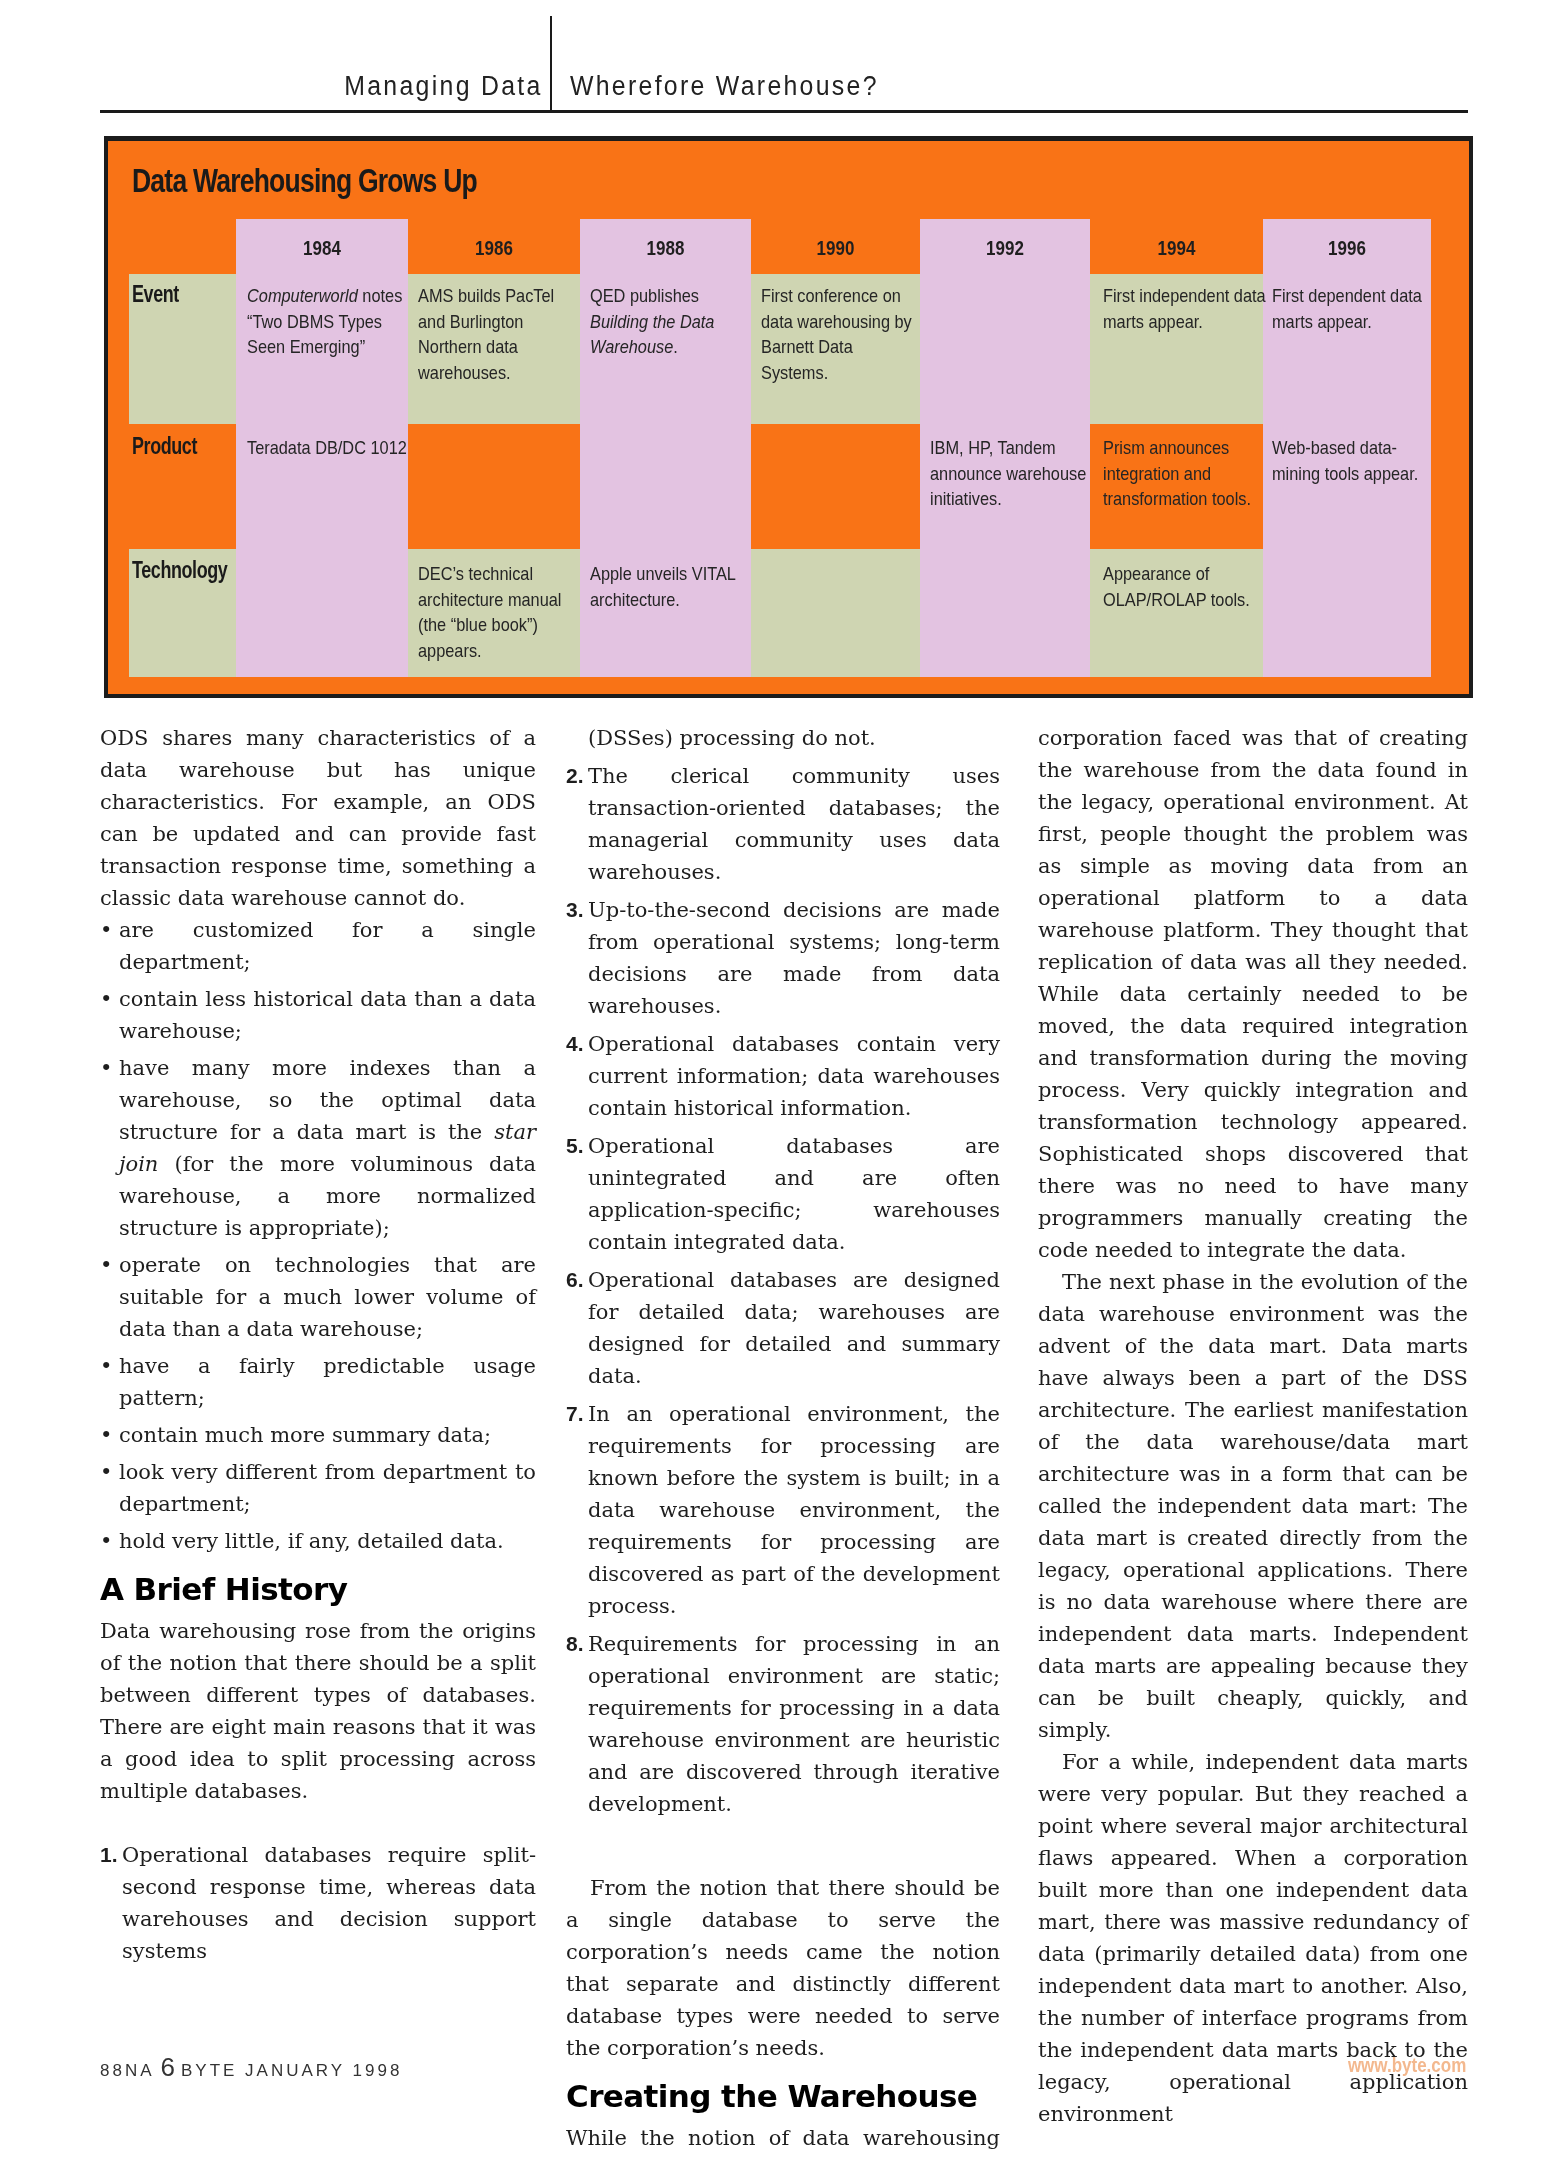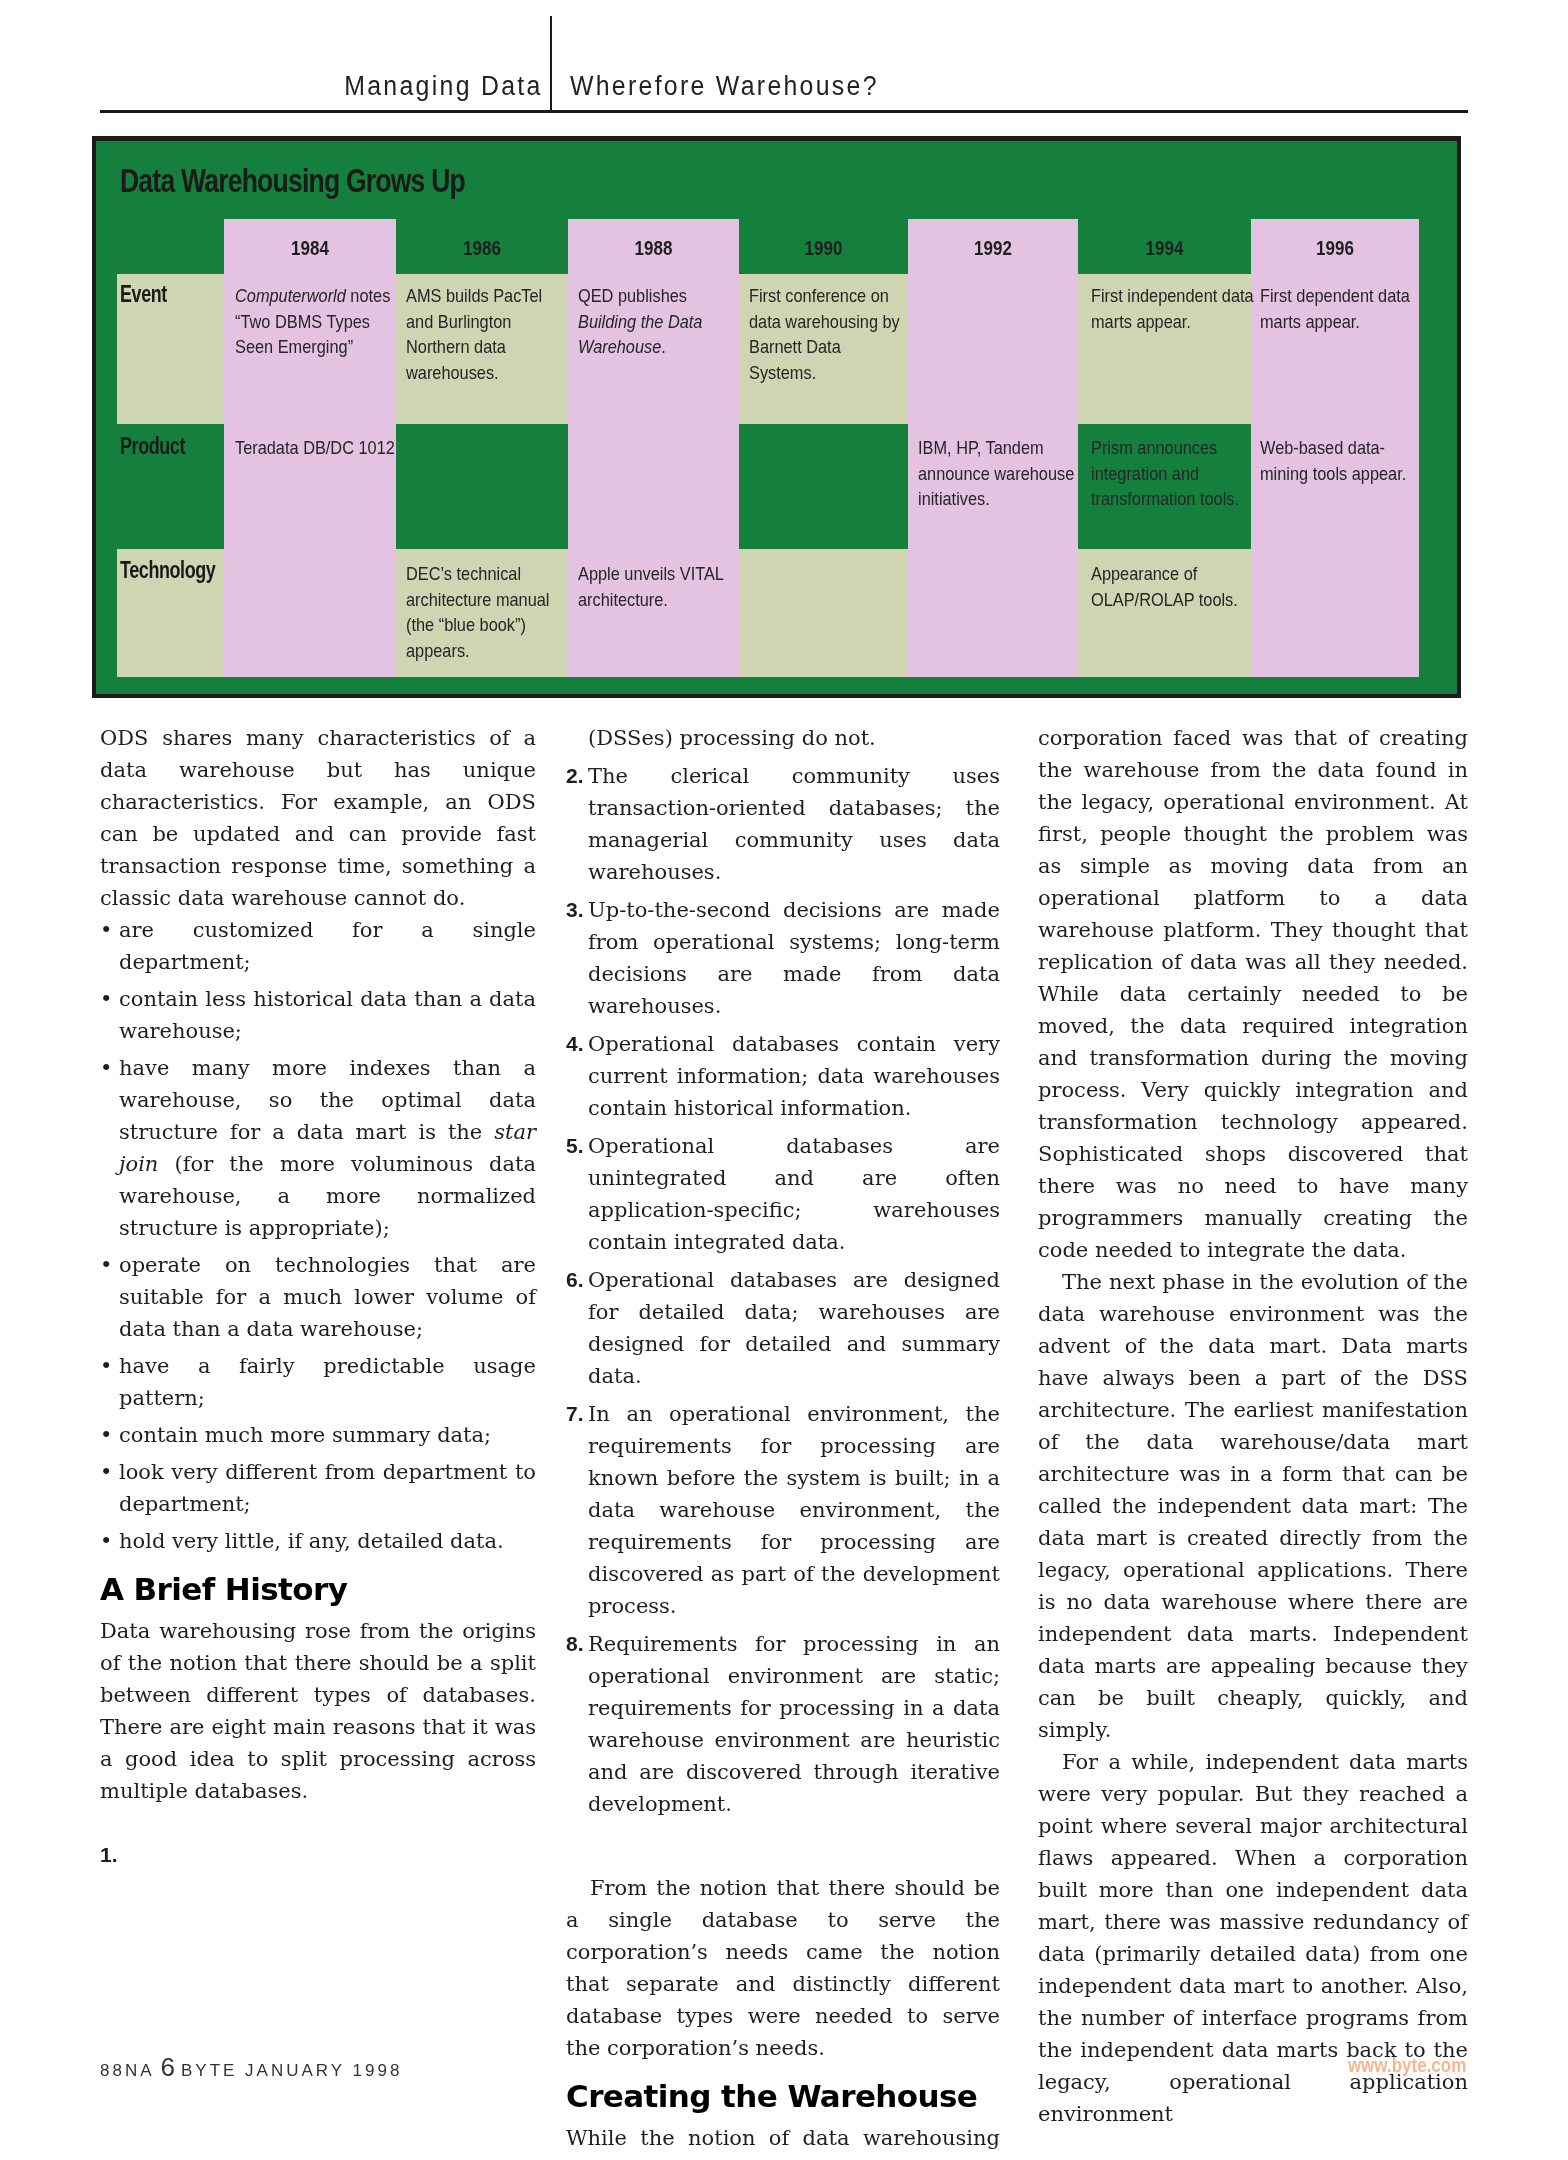--- a/index.html
+++ b/index.html
@@ -8,21 +8,21 @@
 
   
   .run-head { position: absolute; left: 100px; top: 16px; width: 1368px; height: 98px; }
   .run-head .rule { position: absolute; left: 0; right: 0; top: 94px; height: 3px; background: #1a1a1a; }
   .run-head .vdiv { position: absolute; left: 450px; top: 0; width: 2px; height: 96px; background: #1a1a1a; }
   .run-head .sec { position: absolute; top: 55px; font-family: "Liberation Sans", sans-serif; font-size: 27px; letter-spacing: 2.5px; color: #222; transform: scaleX(0.92); }
   .run-head .sec-left { right: 925px; transform-origin: right center; }
   .run-head .sec-right { left: 470px; transform-origin: left center; }
 
   
-  .sidebar { position: absolute; left: 92px; top: 136px; width: 1369px; height: 562px; background: #15803d; border: 4px solid #1c1c1c; border-top-width: 5px; }
+  .sidebar { position: absolute; left: 104px; top: 136px; width: 1369px; height: 562px; background: #f97316; border: 4px solid #1c1c1c; border-top-width: 5px; }
   .sidebar-title { position: absolute; left: 24px; top: 20px; font-family: "Liberation Sans", sans-serif; font-weight: bold; font-size: 34px; letter-spacing: -1px; color: #1a1a1a; transform: scaleX(0.78); transform-origin: left center; }
   .tl-grid { position: absolute; left: 21px; top: 78px; width: 1300px; height: 508px; }
   .band { position: absolute; left: 0; width: 1300px; background: #cfd5b2; }
   .band.event { top: 55px; height: 150px; }
   .band.tech  { top: 330px; height: 128px; }
   .pcol { position: absolute; top: 0; height: 458px; background: #e3c3e1; }
   .year { position: absolute; top: 18px; font-family: "Liberation Sans", sans-serif; font-weight: bold; font-size: 20px; color: #1f1f1f; text-align: center; transform: scaleX(0.85); }
   .rowlabel { position: absolute; left: 3px; font-family: "Liberation Sans", sans-serif; font-weight: bold; font-size: 23px; color: #1a1a1a; transform: scaleX(0.78); transform-origin: left center; letter-spacing: -0.5px; }
   .cell { position: absolute; font-family: "Liberation Sans", sans-serif; font-size: 19px; line-height: 25.5px; color: #252525; transform: scaleX(0.86); transform-origin: left top; width: 190px; }
   .cell i { font-style: italic; }
@@ -106,21 +106,21 @@
     <li><span>have many more indexes than a warehouse, so the optimal data structure for a data mart is the </span><i>star join</i><span> (for the more voluminous data warehouse, a more normalized structure is appropriate);</span></li>
     <li>operate on technologies that are suitable for a much lower volume of data than a data warehouse;</li>
     <li>have a fairly predictable usage pattern;</li>
     <li>contain much more summary data;</li>
     <li>look very different from department to department;</li>
     <li>hold very little, if any, detailed data.</li>
   </ul>
   <h2>A Brief History</h2>
   <p>Data warehousing rose from the origins of the notion that there should be a split between different types of databases. There are eight main reasons that it was a good idea to split processing across multiple databases.</p>
   <ul class="numlist" style="margin-top:32px;">
-    <li><span class="num">1.</span></li>
+    <li><span class="num">1.</span><span>Operational databases require split-second response time, whereas data warehouses and decision support systems</span></li>
   </ul>
 </div>
 
 <div class="col col2">
   <ul class="numlist">
     <li style="margin-bottom:6px;">(DSSes) processing do not.</li>
     <li><span class="num">2.</span><span>The clerical community uses transaction-oriented databases; the managerial community uses data warehouses.</span></li>
     <li><span class="num">3.</span><span>Up-to-the-second decisions are made from operational systems; long-term decisions are made from data warehouses.</span></li>
     <li><span class="num">4.</span><span>Operational databases contain very current information; data warehouses contain historical information.</span></li>
     <li><span class="num">5.</span><span>Operational databases are unintegrated and are often application-specific; warehouses contain integrated data.</span></li>

